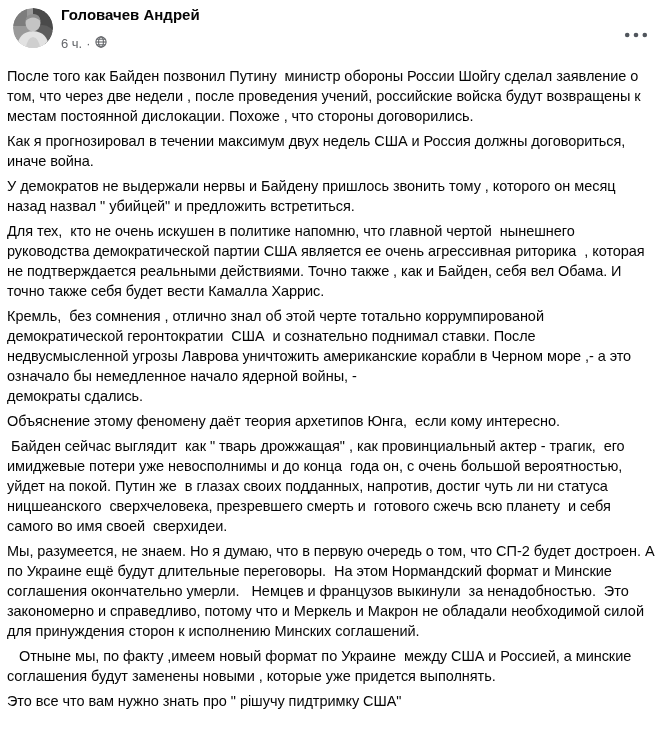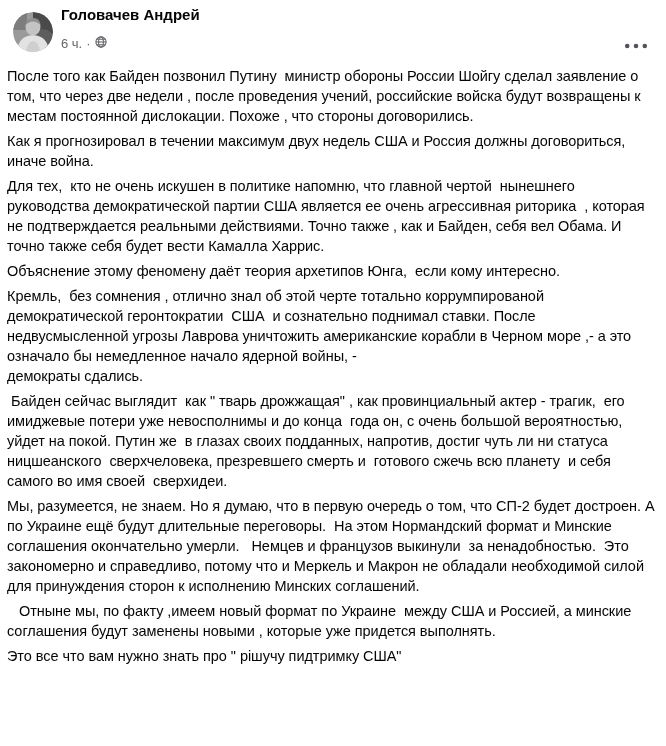--- a/index.html
+++ b/index.html
@@ -16,21 +16,21 @@
   }
   .post-card {
     width: 666px;
     height: 746px;
     background: #ffffff;
     position: relative;
   }
   
   .post-header {
     display: flex;
-    align-items: flex-end;
+    align-items: center;
     padding: 3px 14px 5px 13px;
   }
   .avatar-wrap {
     width: 40px;
     height: 40px;
     border-radius: 50%;
     overflow: hidden;
     flex: 0 0 auto;
     cursor: pointer;
   }
@@ -137,27 +137,28 @@
 
   </div>
 
   <div class="post-body">
 
 
       <p>После того как Байден позвонил Путину  министр обороны России Шойгу сделал заявление о том, что через две недели , после проведения учений, российские войска будут возвращены к местам постоянной дислокации. Похоже , что стороны договорились.</p>
 
       <p>Как я прогнозировал в течении максимум двух недель США и Россия должны договориться, иначе война.</p>
 
+      <p>У демократов не выдержали нервы и Байдену пришлось звонить тому , которого он месяц назад назвал " убийцей" и предложить встретиться.</p>
 
       <p>Для тех,  кто не очень искушен в политике напомню, что главной чертой  нынешнего руководства демократической партии США является ее очень агрессивная риторика  , которая не подтверждается реальными действиями. Точно также , как и Байден, себя вел Обама. И точно также себя будет вести Камалла Харрис.</p>
 
-      <p>Объяснение этому феномену даёт теория архетипов Юнга,  если кому интересно.</p>
-
       <p>Кремль,  без сомнения , отлично знал об этой черте тотально коррумпированой демократической геронтократии  США  и сознательно поднимал ставки. После недвусмысленной угрозы Лаврова уничтожить американские корабли в Черном море ,- а это означало бы немедленное начало ядерной войны, -
 демократы сдались.</p>
+
+      <p>Объяснение этому феномену даёт теория архетипов Юнга,  если кому интересно.</p>
 
       <p> Байден сейчас выглядит  как " тварь дрожжащая" , как провинциальный актер - трагик,  его имиджевые потери уже невосполнимы и до конца  года он, с очень большой вероятностью, уйдет на покой. Путин же  в глазах своих подданных, напротив, достиг чуть ли ни статуса ницшеанского  сверхчеловека, презревшего смерть и  готового сжечь всю планету  и себя самого во имя своей  сверхидеи.</p>
 
 
       <p>Мы, разумеется, не знаем. Но я думаю, что в первую очередь о том, что СП-2 будет достроен. А по Украине ещё будут длительные переговоры.  На этом Нормандский формат и Минские соглашения окончательно умерли.   Немцев и французов выкинули  за ненадобностью.  Это закономерно и справедливо, потому что и Меркель и Макрон не обладали необходимой силой для принуждения сторон к исполнению Минских соглашений.</p>
 
       <p>   Отныне мы, по факту ,имеем новый формат по Украине  между США и Россией, а минские соглашения будут заменены новыми , которые уже придется выполнять.</p>
 
       <p>Это все что вам нужно знать про " рішучу пидтримку США"</p>
     </div>

